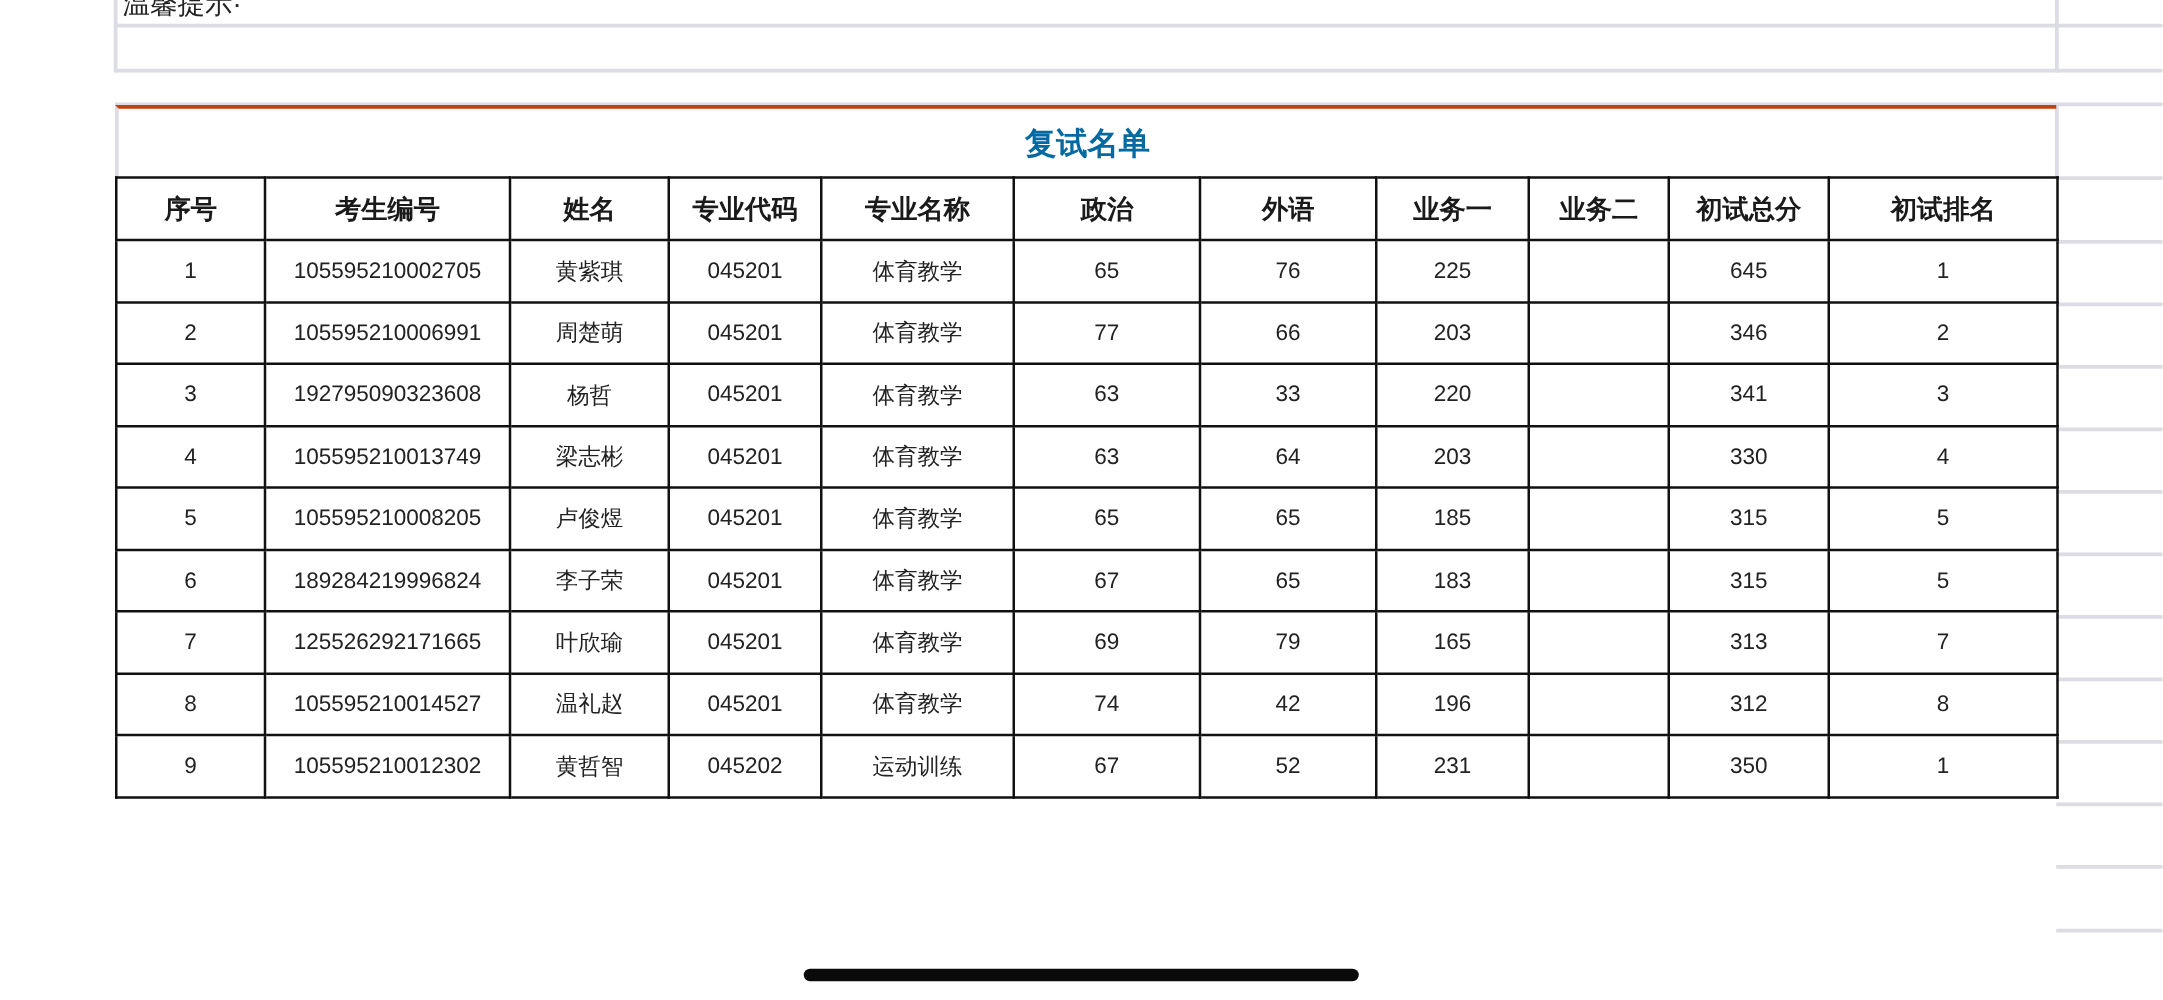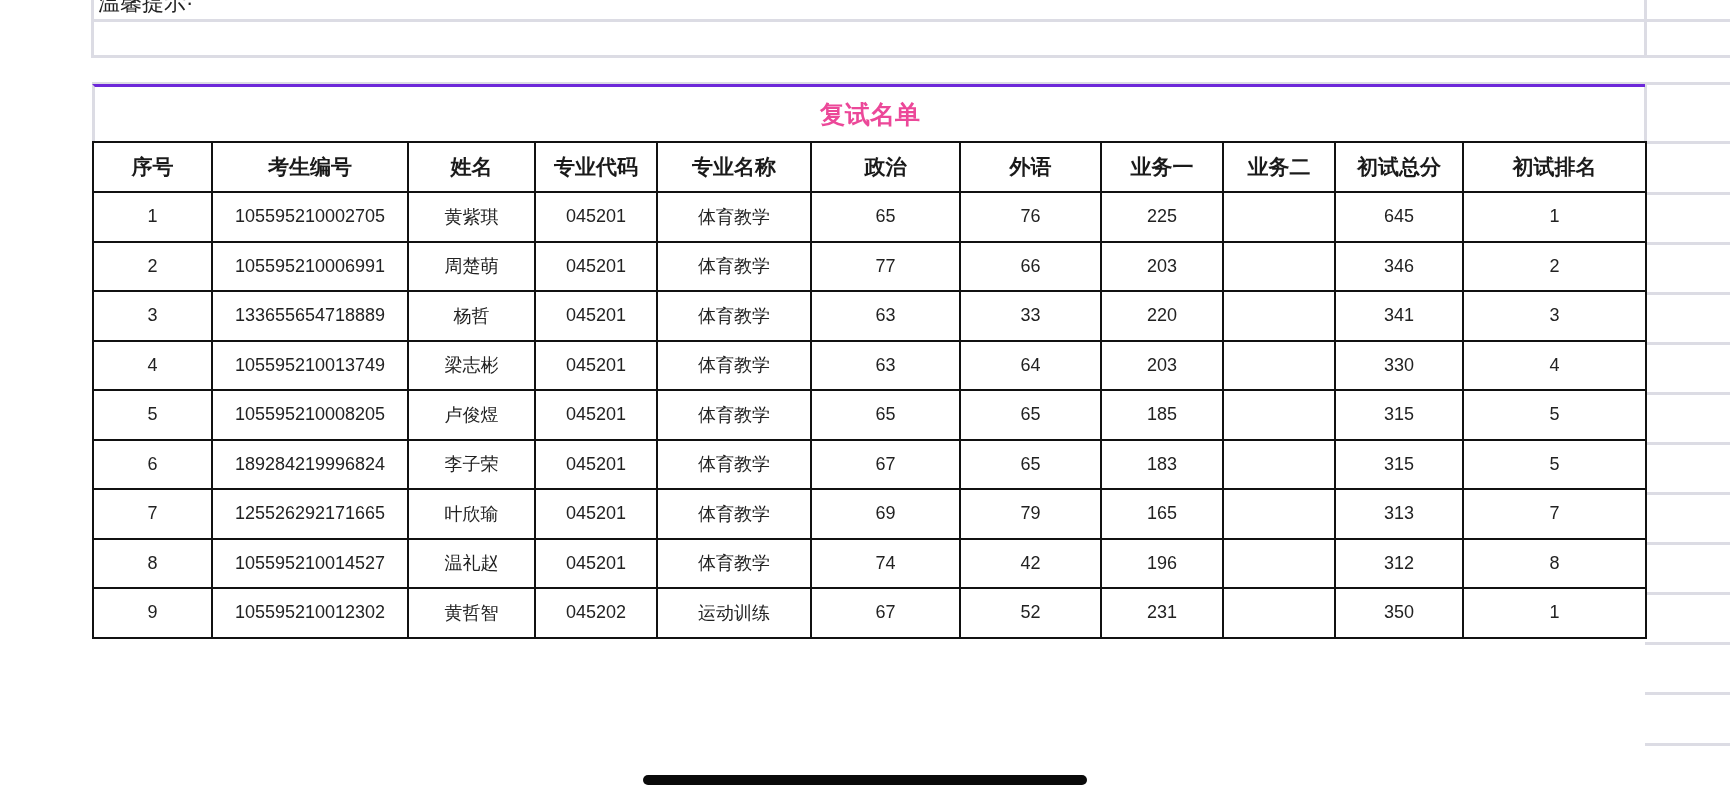--- a/index.html
+++ b/index.html
@@ -7,23 +7,23 @@
     width:1730px; height:800px; background:#ffffff; position:relative; overflow:hidden;
     font-family: "Liberation Sans", "DejaVu Sans", sans-serif; color:#1a1a1a;
   }
   .gridline-h { position:absolute; left:92px; right:0; height:3px; background:#dcdce4; }
   .gridline-v { position:absolute; width:3px; background:#dcdce4; }
   .notice-text {
     position:absolute; left:98px; top:-12px; font-size:22px; color:#222; line-height:30px;
   }
   .title-cell {
     position:absolute; left:92px; top:84px; width:1553px; height:57px;
-    border-left:3px solid #dcdce4; border-top:3px solid #6d28d9; box-sizing:border-box;
+    border-left:3px solid #dcdce4; border-top:3px solid #c2410c; box-sizing:border-box;
     display:flex; align-items:center; justify-content:center;
-    font-size:25px; font-weight:bold; color:#ec4899;
+    font-size:25px; font-weight:bold; color:#0369a1;
   }
   table.roster {
     position:absolute; left:92px; top:141px; border-collapse:collapse; table-layout:fixed;
     width:1553px;
   }
   table.roster th, table.roster td {
     border:2.5px solid #111; text-align:center; vertical-align:middle; padding:0;
     overflow:hidden; white-space:nowrap;
   }
   table.roster th { height:48px; font-size:21px; font-weight:bold; color:#1a1a1a; }
@@ -113,21 +113,21 @@
         <td>体育教学</td>
         <td>77</td>
         <td>66</td>
         <td>203</td>
         <td></td>
         <td>346</td>
         <td>2</td>
       </tr>
       <tr>
         <td>3</td>
-        <td>133655654718889</td>
+        <td>192795090323608</td>
         <td>杨哲</td>
         <td>045201</td>
         <td>体育教学</td>
         <td>63</td>
         <td>33</td>
         <td>220</td>
         <td></td>
         <td>341</td>
         <td>3</td>
       </tr>

